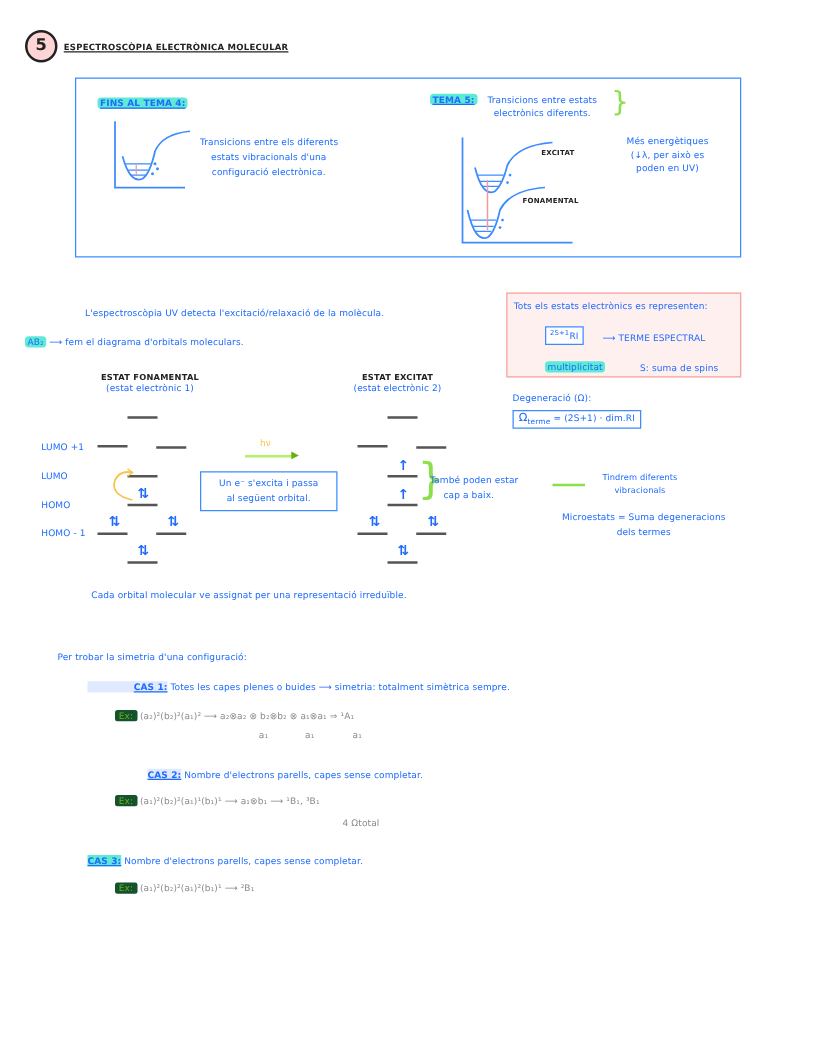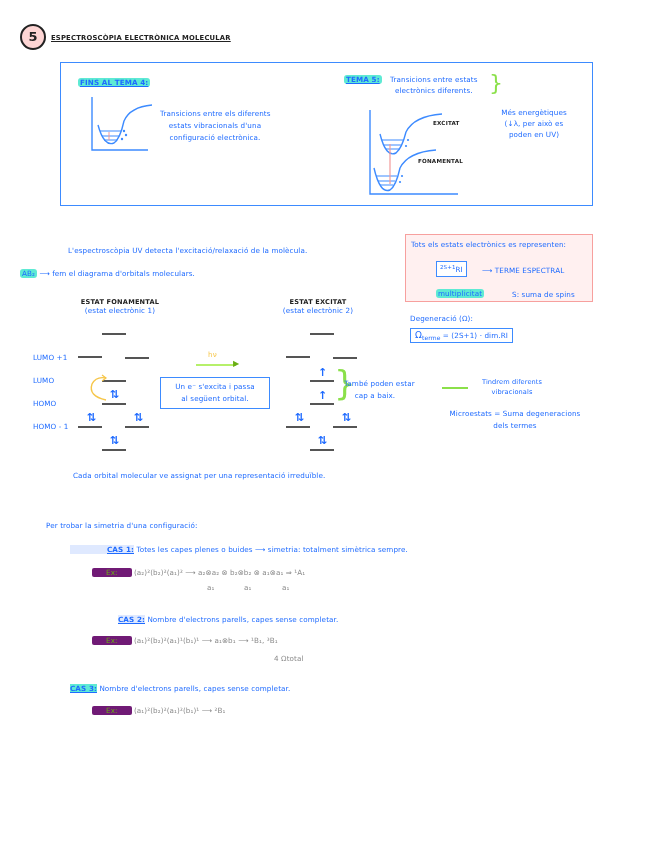--- a/index.html
+++ b/index.html
@@ -5,21 +5,21 @@
   html, body { margin: 0; padding: 0; background: #ffffff; }
   body { width: 656px; height: 848px; position: relative; overflow: hidden;
          font-family: "DejaVu Sans", sans-serif; color: #1a6cff; }
   .abs { position: absolute; }
   .hw { font-family: "DejaVu Sans", sans-serif; font-size: 7.2px; color: #1f6bff; letter-spacing: 0.1px; white-space: nowrap; }
   .hw-dark { color: #222; font-weight: bold; font-size: 6.6px; letter-spacing: 0.2px; }
   .hw-grey { color: #8a8a8a; }
   .box-blue { border: 1.6px solid #3d8bff; }
   .box-red { border: 1.8px solid #f7a09e; background: #fff0f0; }
   .pink-hl { background: #5eead4; border-radius: 3px; padding: 0 2px; }
-  .green-hl { background: #701a75; color: #6aae14; border-radius: 2px; padding: 0 14px; }
+  .green-hl { background: #14532d; color: #6aae14; border-radius: 2px; padding: 0 3px; }
   .ul { text-decoration: underline; }
   .level { position: absolute; height: 2px; background: #555; }
   .arrow-e { position: absolute; font-size: 11px; line-height: 10px; color: #1f6bff; font-weight: bold; }
   .center { text-align: center; }
 </style>
 </head>
 <body>
 
 <div class="abs" style="left:20px;top:24px;width:22px;height:22px;border:2px solid #222;border-radius:50%;background:#fdd5d4;text-align:center;line-height:22px;font-weight:bold;font-size:13px;color:#222;">
   <span>5</span>

